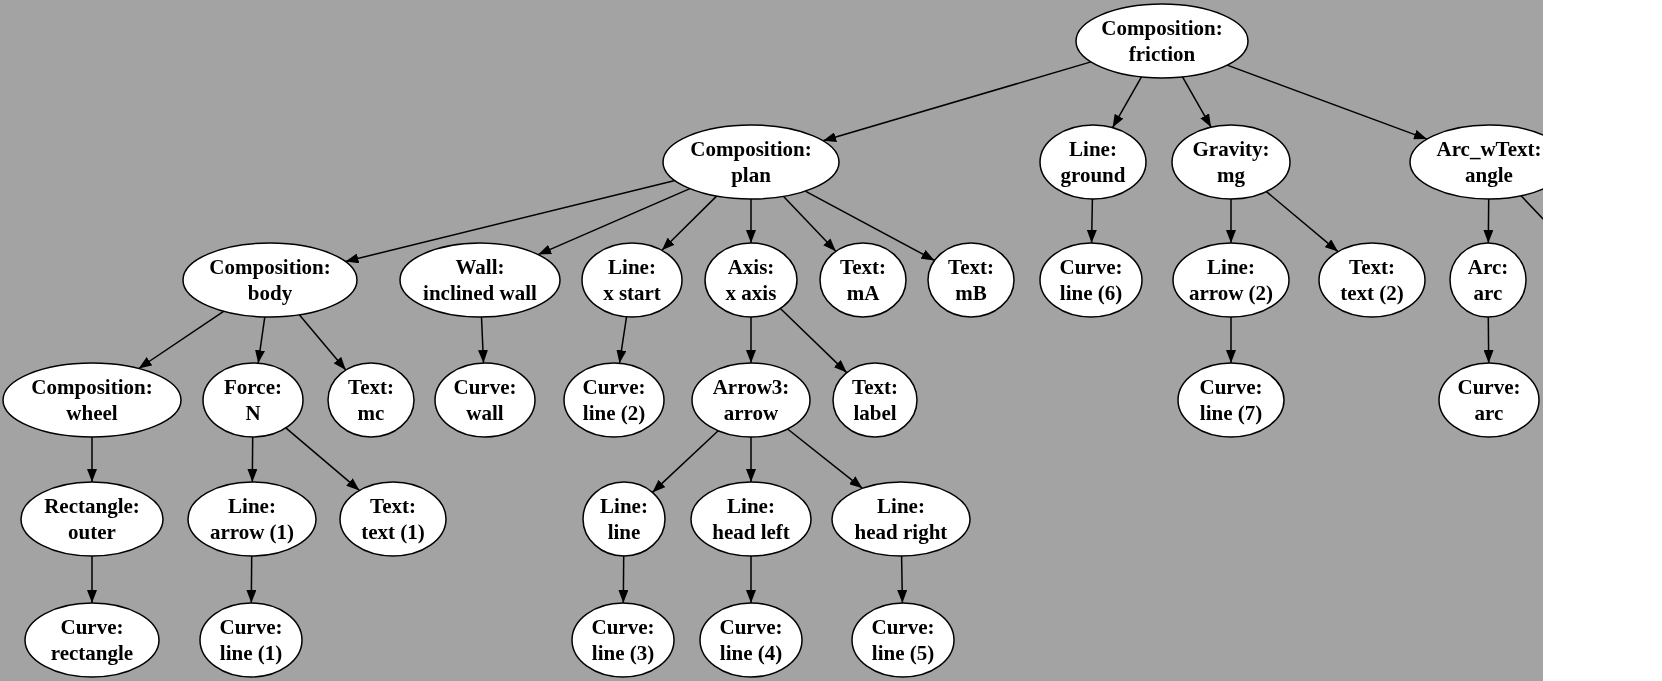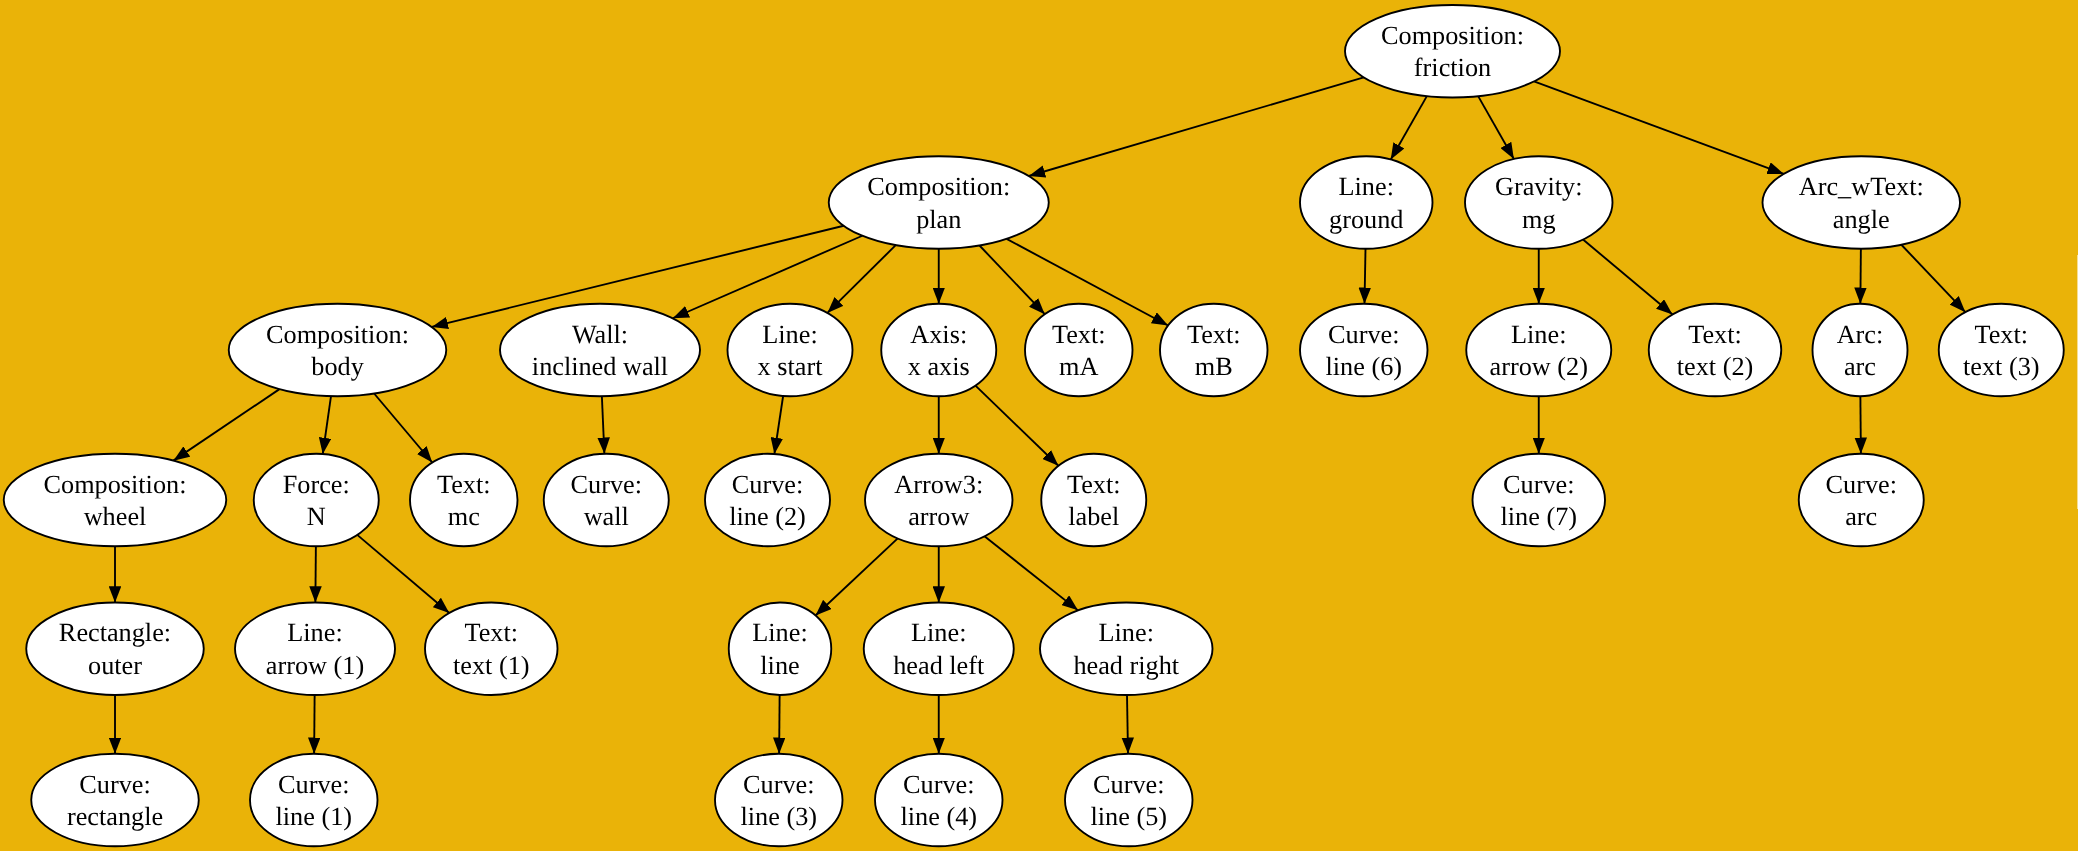--- a/index.html
+++ b/index.html
@@ -1,16 +1,16 @@
 <!DOCTYPE html>
 <html><head>
 <meta charset="utf-8">
 <style>
   html, body { margin: 0; padding: 0; background: #ffffff; }
-  .canvas { position: relative; width: 1662px; height: 681px; background: #eab308; overflow: hidden; }
+  .canvas { position: relative; width: 1543px; height: 681px; background: #a3a3a3; overflow: hidden; font-weight: bold; }
   svg { display: block; }
   .node-shape { fill: #ffffff; stroke: #000000; stroke-width: 1.5px; }
   .node-label { font-family: "Liberation Serif", "DejaVu Serif", serif; font-size: 21px; fill: #000000; text-anchor: middle; }
   .edge { stroke: #000000; stroke-width: 1.5px; fill: none; }
 </style>
 </head>
 <body>
 
 <div class="canvas">
   <svg id="tree-svg" xmlns="http://www.w3.org/2000/svg" width="1662" height="681" viewBox="0 0 1662 681">

